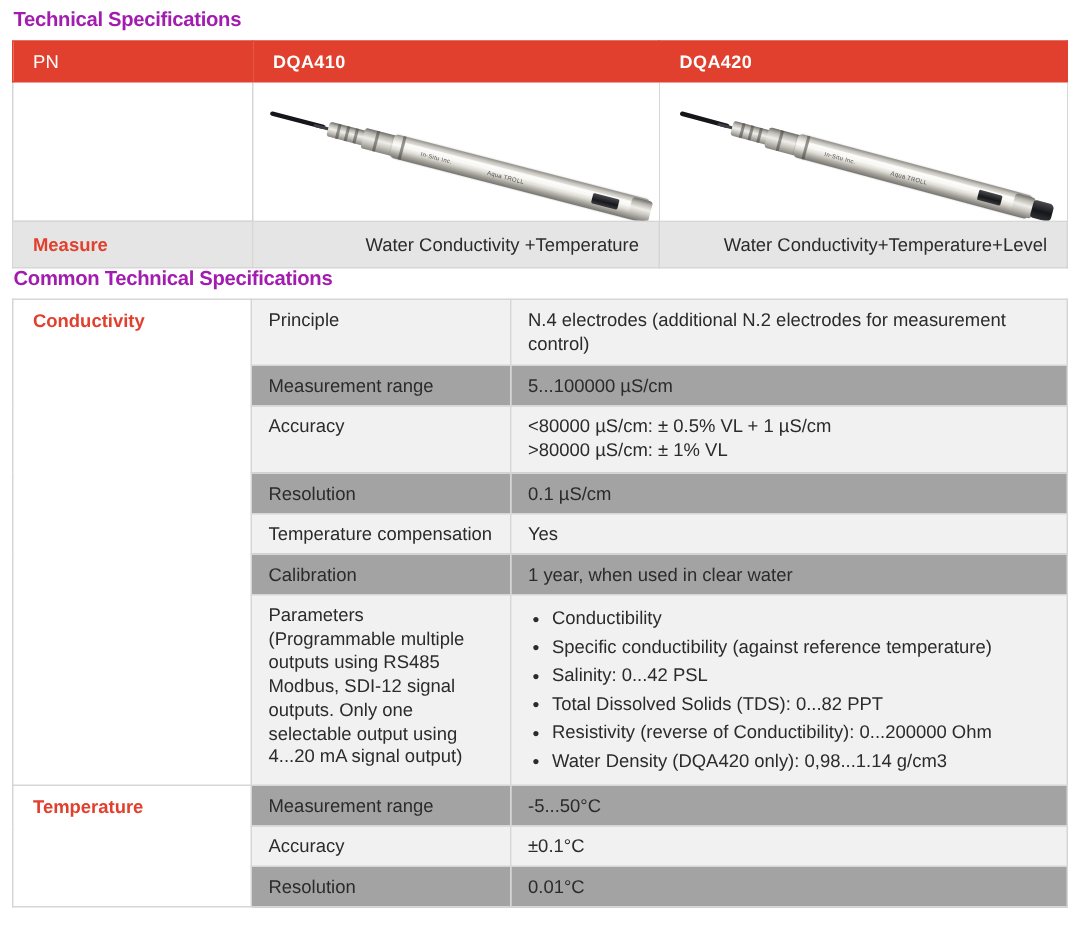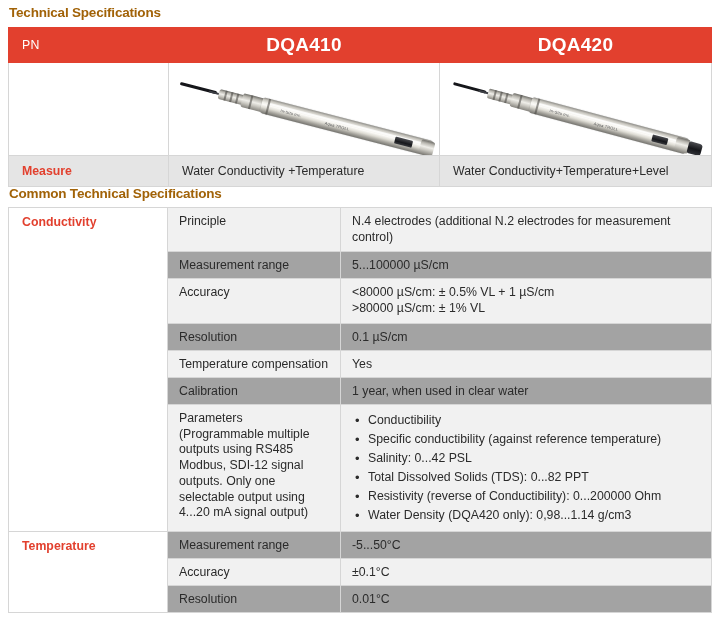--- a/index.html
+++ b/index.html
@@ -20,21 +20,21 @@
     width: 712px;
     height: 624px;
     padding: 0;
     overflow: hidden;
   }
 
   
   .section-heading {
     font-size: 13.5px;
     font-weight: bold;
-    color: #a16207;
+    color: #a21caf;
     letter-spacing: -0.2px;
     padding: 0 0 0 9px;
     margin: 0;
     line-height: 1;
   }
   .heading-1 { padding-top: 6px; }
   .heading-2 { padding-top: 0; }
 
   
   table.spec {
@@ -62,23 +62,22 @@
     vertical-align: middle;
     padding: 6px 13px;
   }
   .t1 tr.hdr th.pn-cell {
     font-size: 12.3px;
     font-weight: normal;
     text-align: left;
     letter-spacing: 0.2px;
   }
   .t1 tr.hdr th.model-cell {
-    font-size: 19px;
+    font-size: 12px;
     font-weight: bold;
-    text-align: center;
     letter-spacing: 0.3px;
   }
   .t1 td.img-cell {
     height: 93px;
     padding: 0;
     background: #ffffff;
     position: relative;
     overflow: hidden;
   }
   .t1 td.blank-cell { background: #ffffff; }
@@ -86,21 +85,21 @@
     background: #e5e5e5;
     height: 31px;
     vertical-align: middle;
     padding: 5px 13px;
   }
   .t1 tr.measure td.label {
     color: #e2402e;
     font-weight: bold;
   }
   .t1 tr.measure td.val {
-    text-align: left;
+    text-align: right;
   }
 
   
   .probe-wrap {
     position: absolute;
     inset: 0;
   }
   .probe {
     position: absolute;
     transform-origin: left center;

